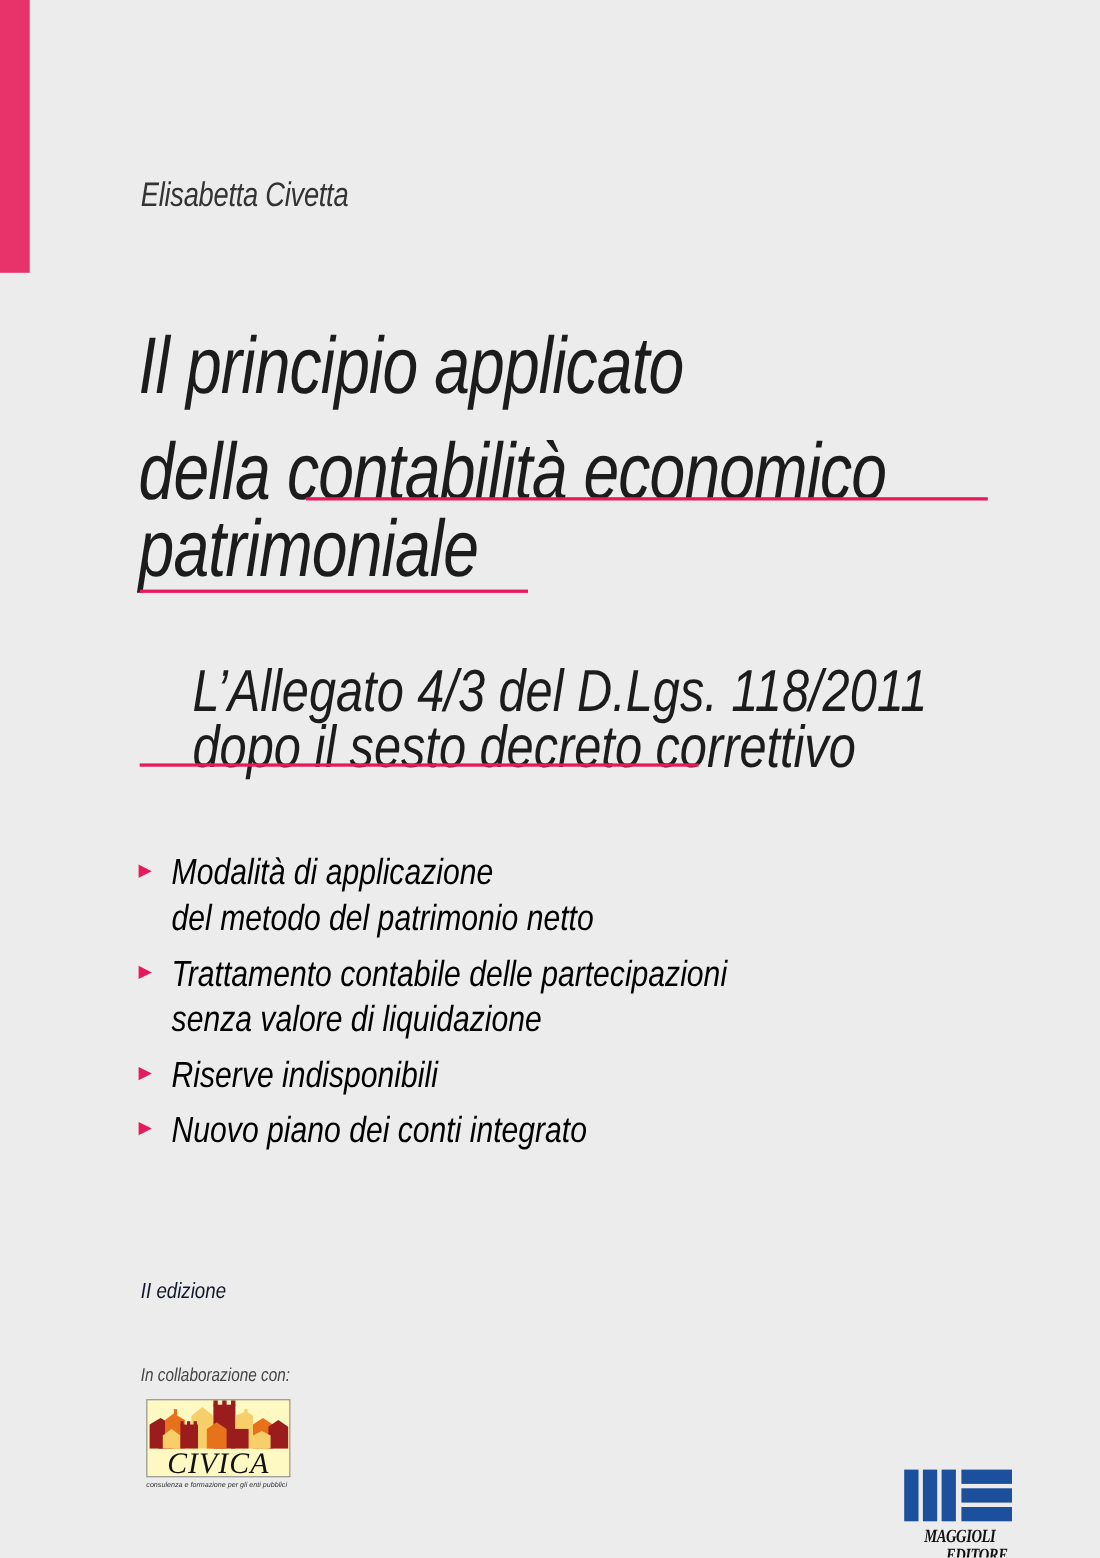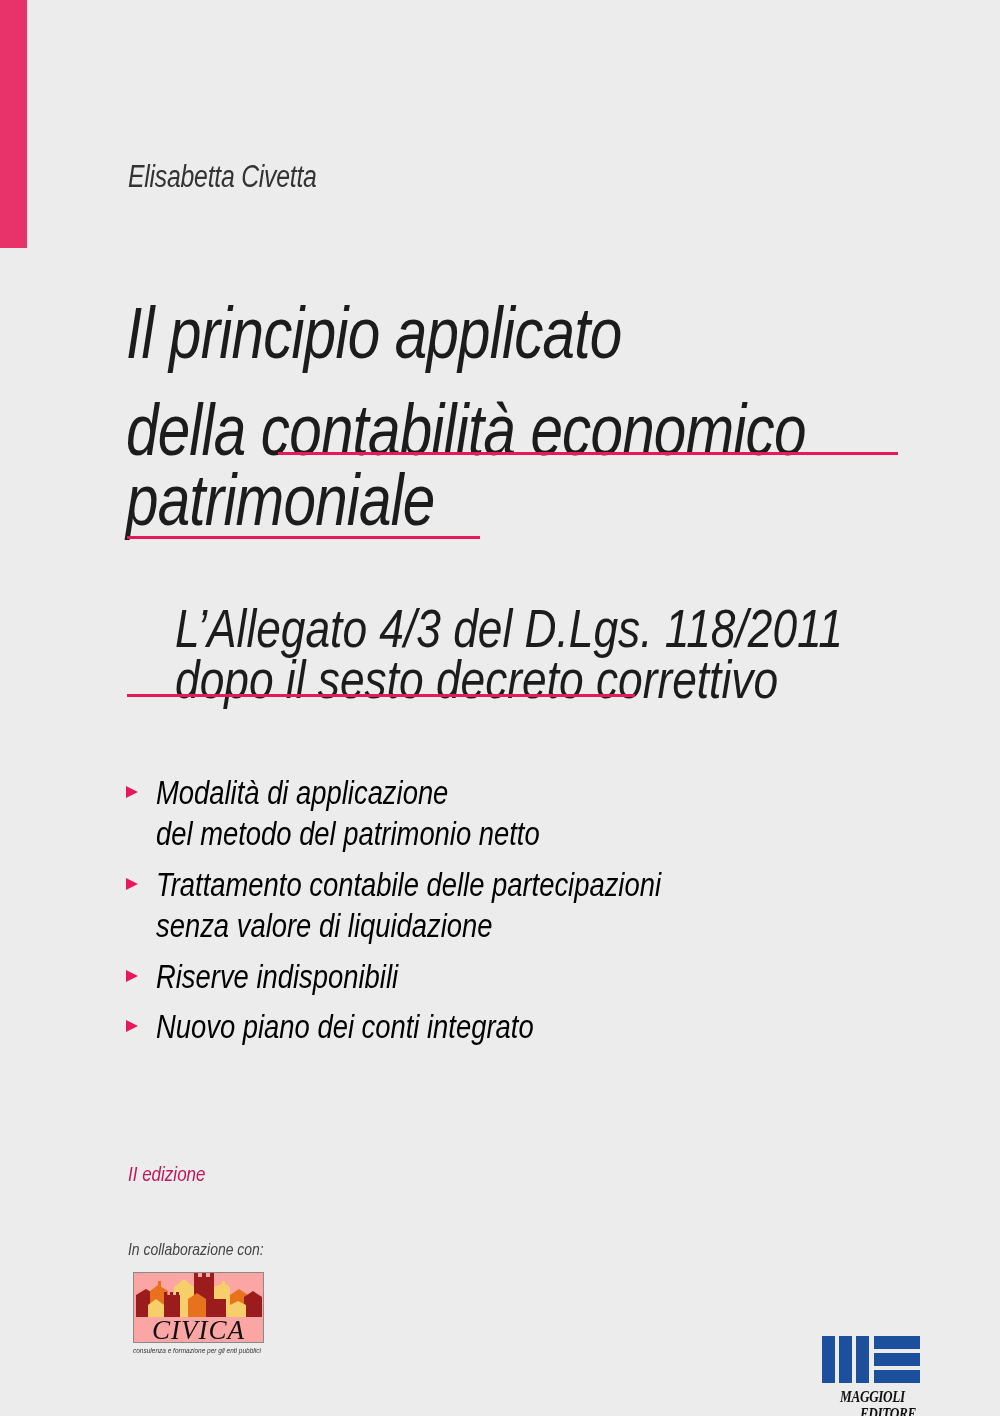--- a/index.html
+++ b/index.html
@@ -58,31 +58,31 @@
     border-bottom: 6px solid transparent;
     border-left: 12px solid #e8195a;
   }
   .btext {
     position: absolute; left: 30px; top: 0;
     font-size: 33px; line-height: 41px; color: #000000;
   }
   .btext .cond { transform: scaleX(0.83); display: block; }
 
   .edition {
-    left: 128px; top: 1163px; font-size: 20px; color: #be185d;
+    left: 128px; top: 1163px; font-size: 20px; color: #0f172a;
   }
   .edition .cond { transform: scaleX(0.85); }
   .collab {
     left: 128px; top: 1240px; font-size: 17px; color: #444; font-weight: 300;
   }
   .collab .cond { transform: scaleX(0.82); }
 
   .civica {
     left: 133px; top: 1272px; width: 131px; height: 71px;
-    background: #fca5a5; border: 1px solid #8a8a8a; box-sizing: border-box;
+    background: #fef9c3; border: 1px solid #8a8a8a; box-sizing: border-box;
   }
   .civica svg { position: absolute; left: 0; top: 0; }
   .civica-word {
     position: absolute; left: 0; width: 100%; top: 44px; text-align: center;
     font-family: "Liberation Serif", serif; font-size: 27px; color: #111;
     letter-spacing: 1px; line-height: 1;
   }
   .civica-tag {
     left: 133px; top: 1347px; width: 140px;
     font-size: 6.5px; color: #333; white-space: nowrap;

